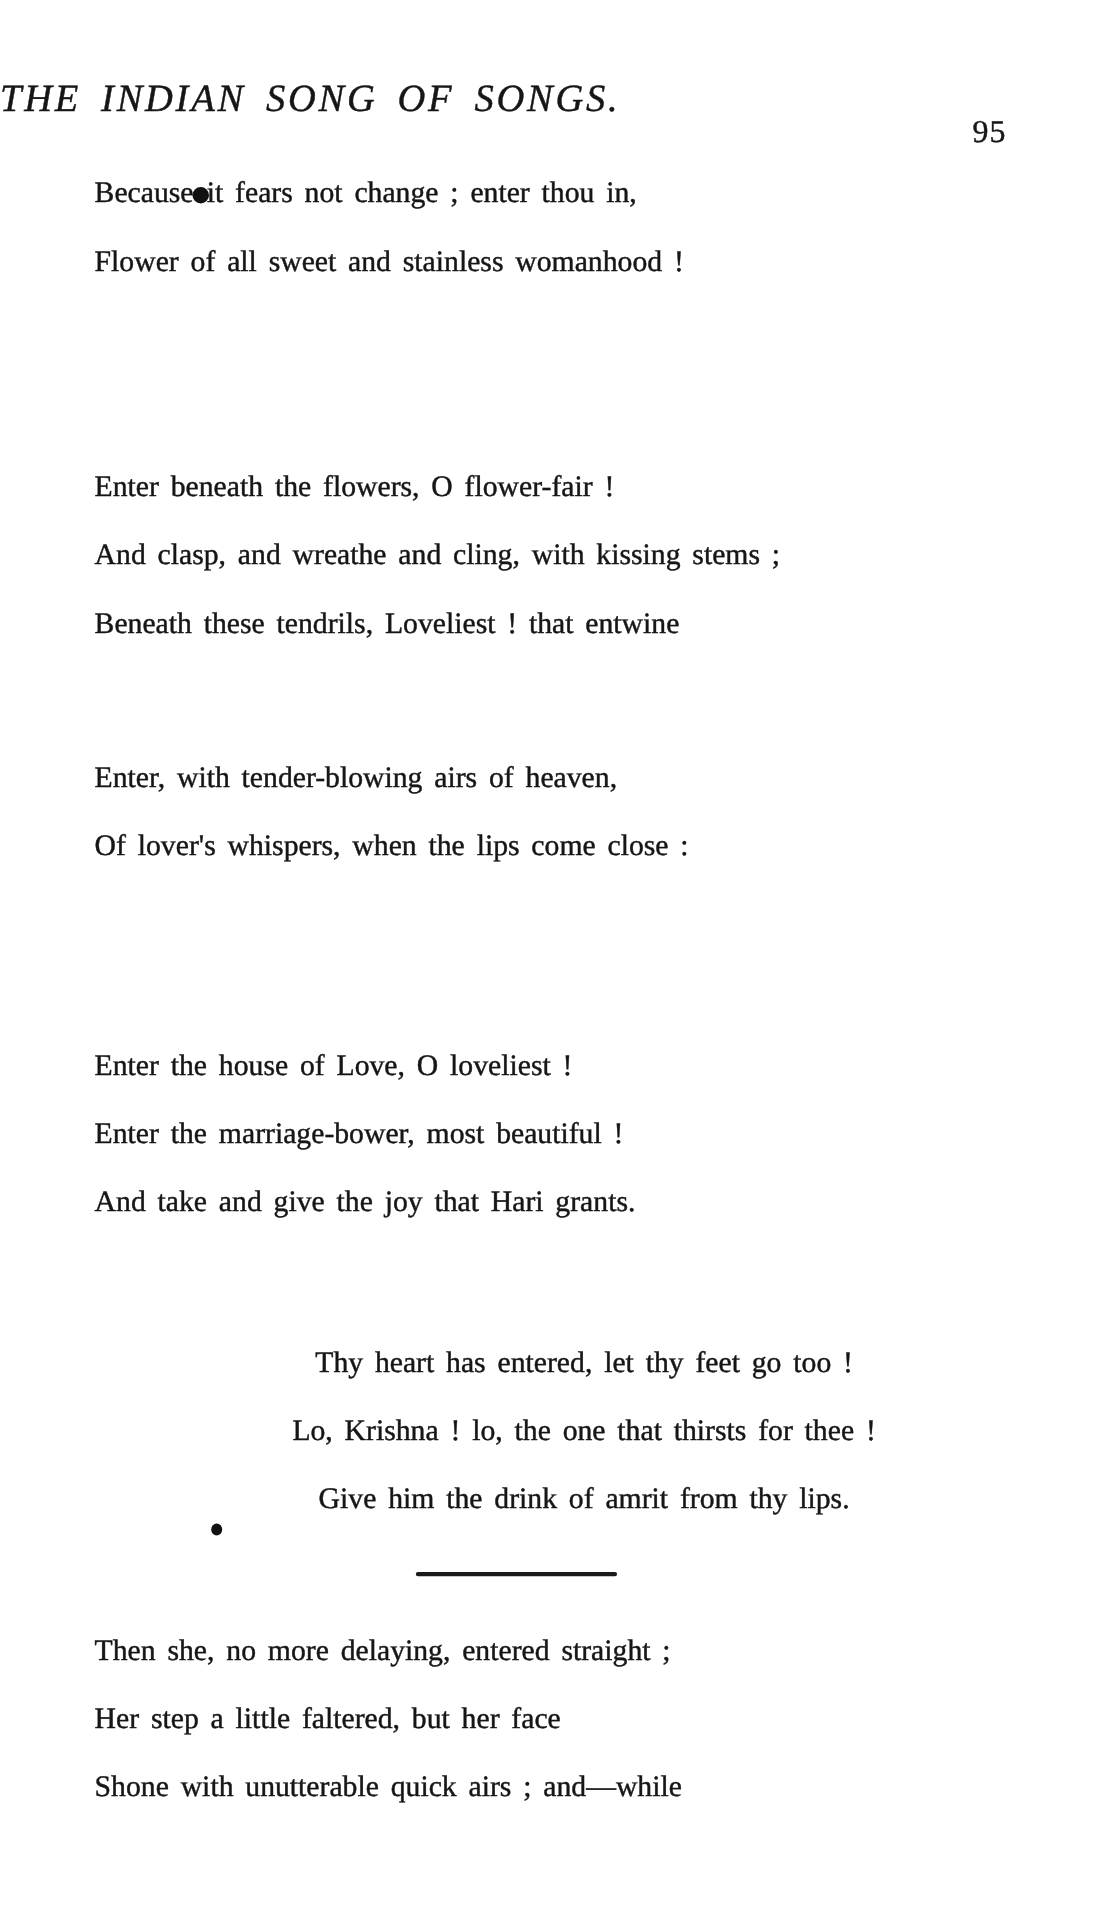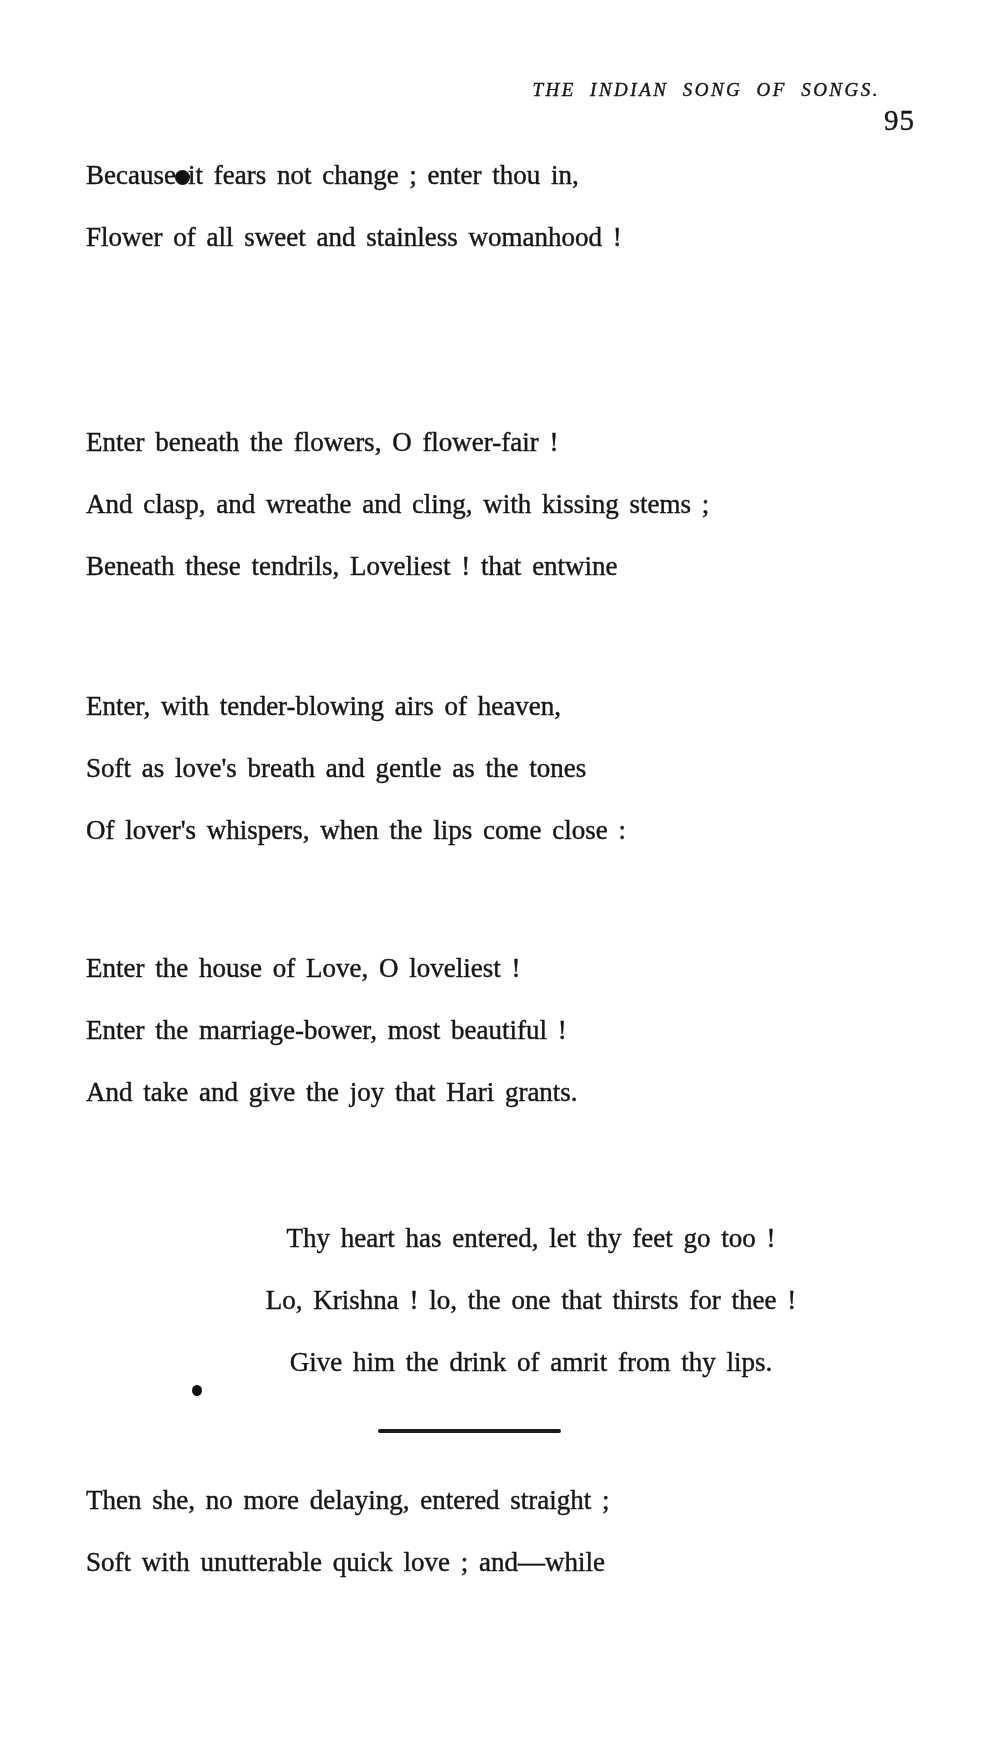--- a/index.html
+++ b/index.html
@@ -19,23 +19,23 @@
   .running-header {
     position: absolute;
     top: 74px;
     left: 0;
     width: 1000px;
     height: 50px;
   }
   .header-title {
     display: block;
     margin: 0 120px 0 0;         
-    text-align: right;
+    text-align: left;
     font-style: italic;
-    font-size: 19px;
+    font-size: 35px;
     line-height: 32px;
     letter-spacing: 2.5px;
     word-spacing: 7px;
   }
   .page-number {
     position: absolute;
     top: 30px;
     right: 85px;
     font-size: 29px;
     line-height: 32px;
@@ -106,36 +106,36 @@
         <div class="line"><span>Because</span><span class="ink-blot"></span><span>it fears not change ; enter thou in,</span></div>
         <div class="line">Flower of all sweet and stainless womanhood !</div>
       </div>
       <div class="stanza s1">
         <div class="line">Enter beneath the flowers, O flower-fair !</div>
         <div class="line">And clasp, and wreathe and cling, with kissing stems ;</div>
         <div class="line">Beneath these tendrils, Loveliest ! that entwine</div>
       </div>
       <div class="stanza s2">
         <div class="line">Enter, with tender-blowing airs of heaven,</div>
-        <div class="line">Soft as love's breath and gentle as the tones</div>
         <div class="line">Of lover's whispers, when the lips come close :</div>
       </div>
       <div class="stanza s3">
         <div class="line">Enter the house of Love, O loveliest !</div>
         <div class="line">Enter the marriage-bower, most beautiful !</div>
         <div class="line">And take and give the joy that Hari grants.</div>
       </div>
       <div class="stanza s4">
         <div class="line">Thy heart has entered, let thy feet go too !</div>
         <div class="line">Lo, Krishna ! lo, the one that thirsts for thee !</div>
         <div class="line">Give him the drink of amrit from thy lips.</div>
       </div>
       <div class="stanza s5">
         <div class="line">Then she, no more delaying, entered straight ;</div>
-        <div class="line">Soft with unutterable quick love ; and—while</div>
+        <div class="line">Her step a little faltered, but her face</div>
+        <div class="line">Shone with unutterable quick airs ; and—while</div>
       </div>
     </div>
 
   <div class="divider"></div>
 
   <div class="ink-dot"></div>
 
 </div>
 
 </body></html>

